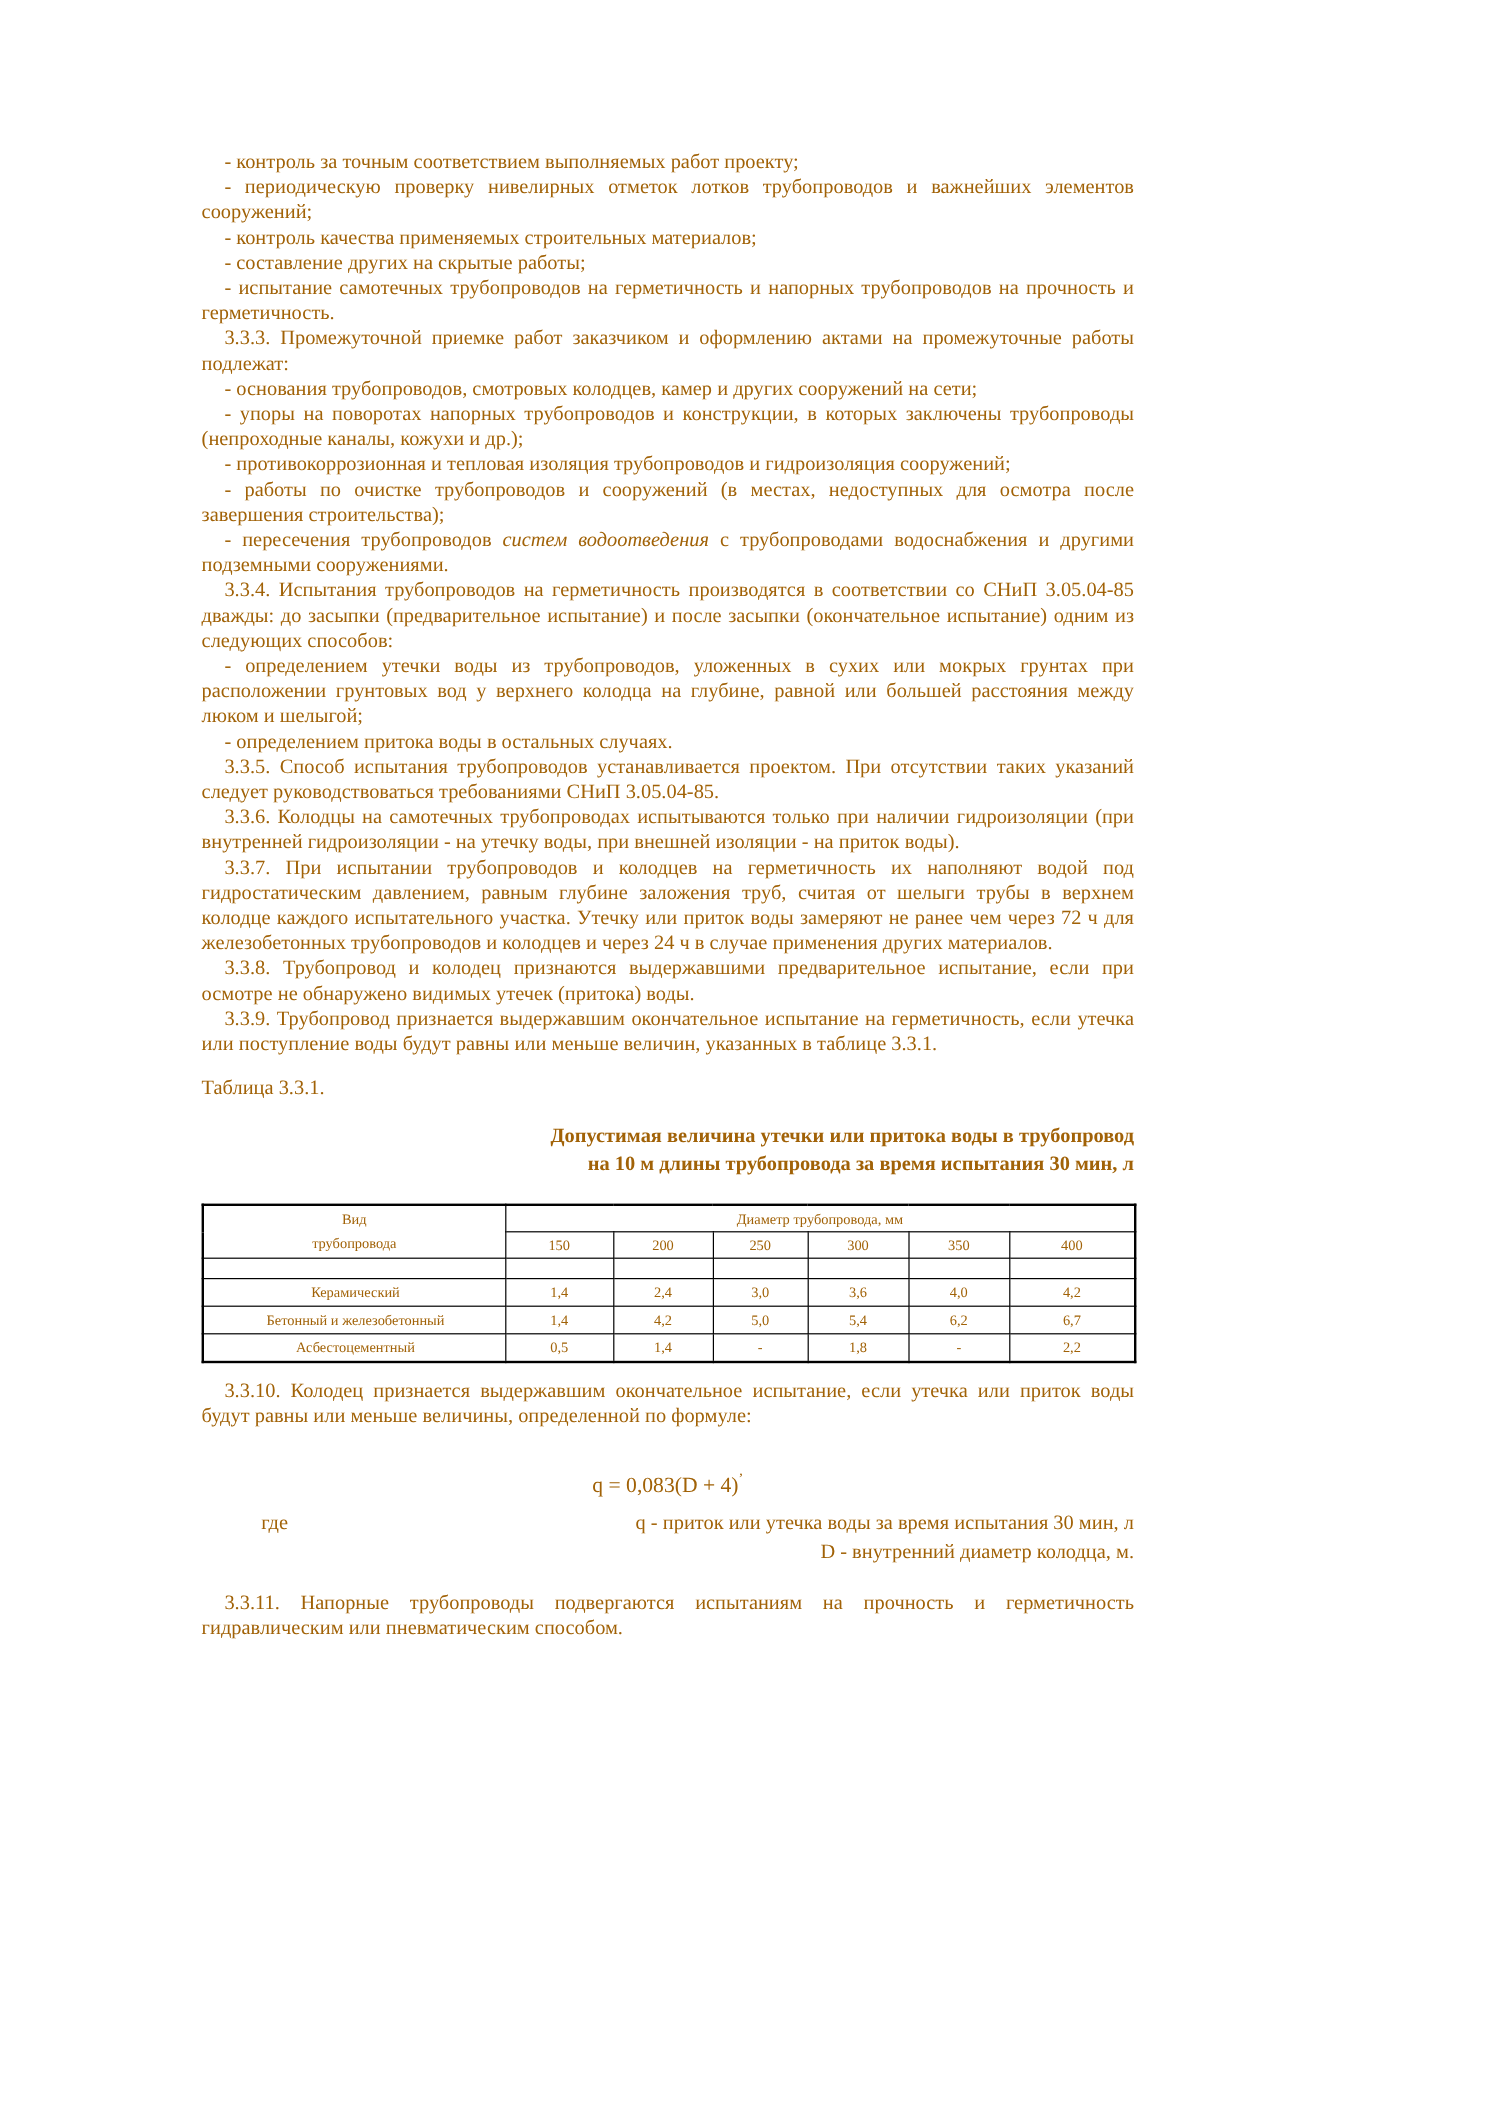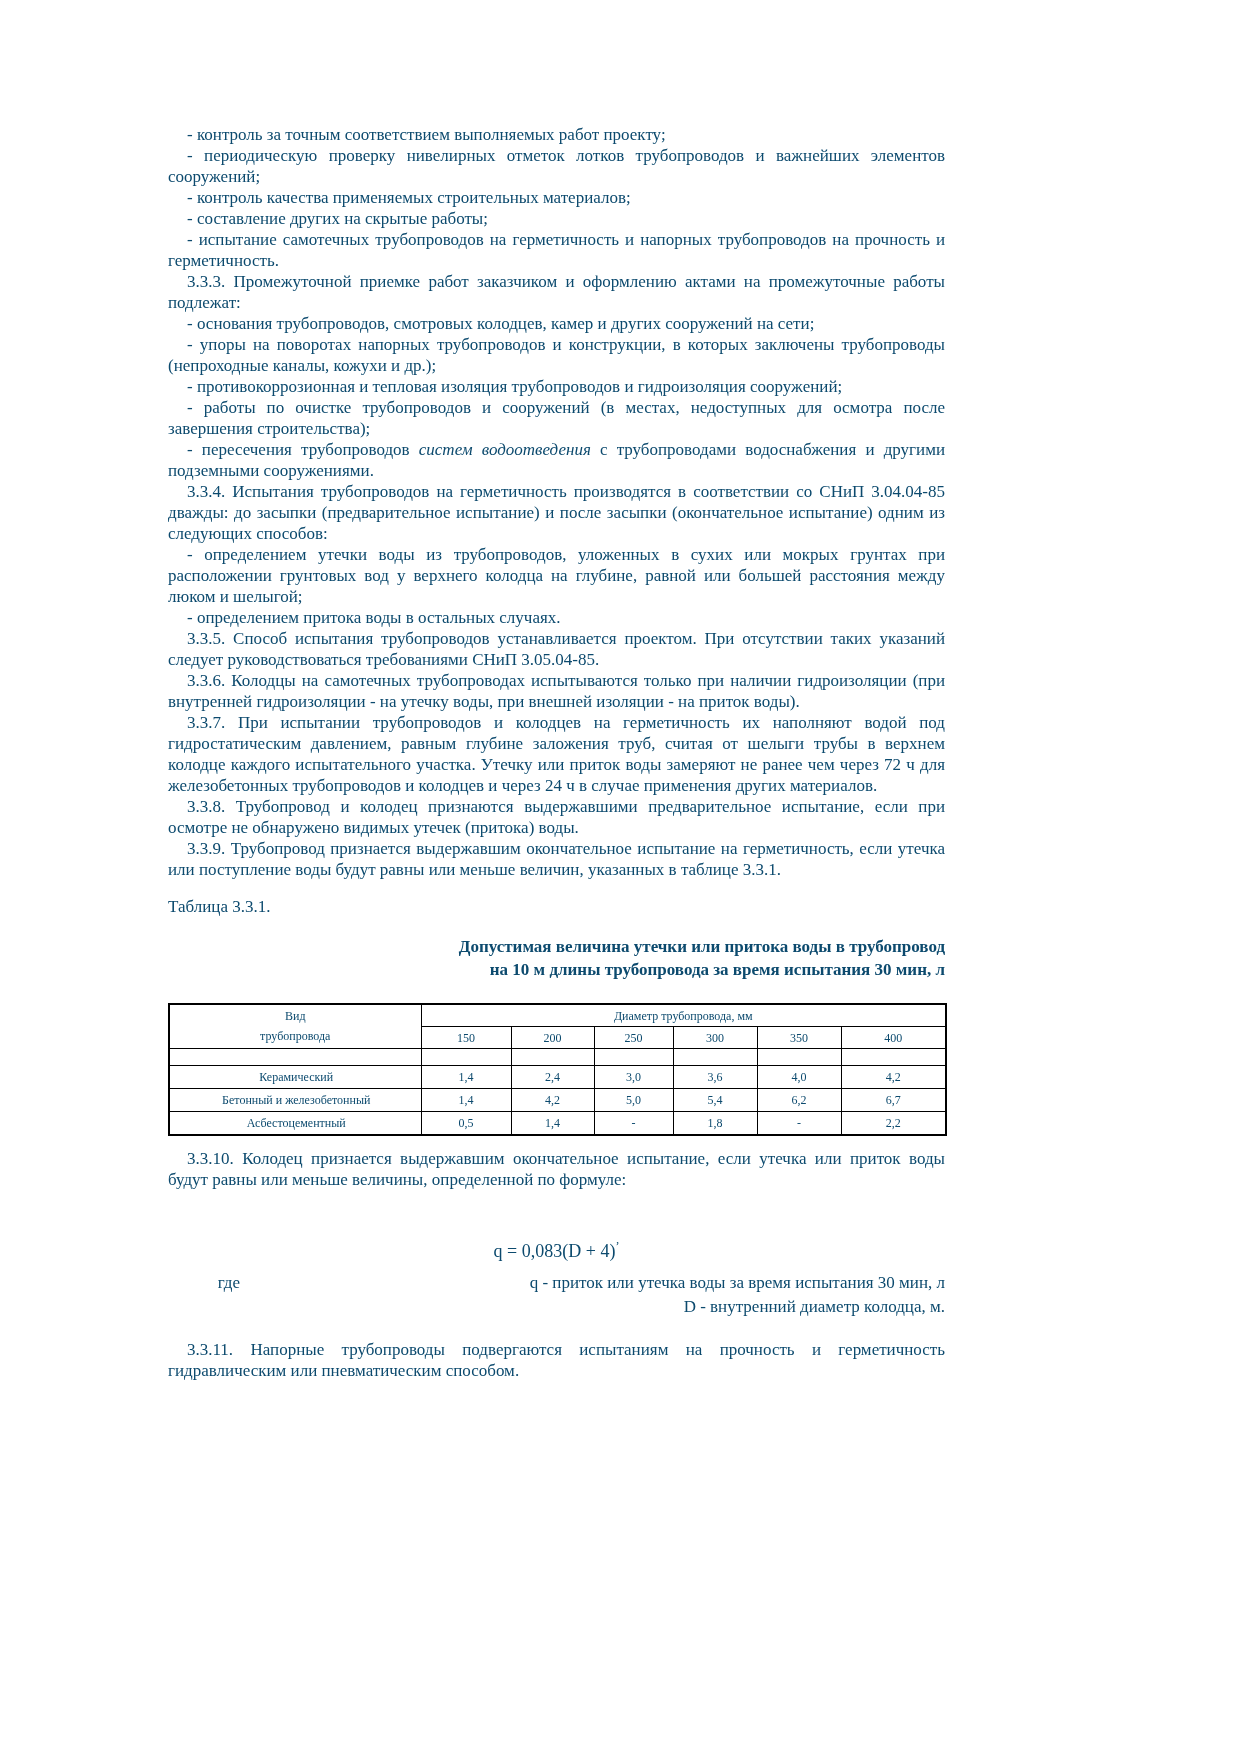--- a/index.html
+++ b/index.html
@@ -1,30 +1,30 @@
 <!DOCTYPE html>
 <html><head>
 <meta charset="utf-8">
 <style>
   html,body{margin:0;padding:0;}
   body{background:#ffffff;}
-  .page{position:relative;width:1240px;height:1755px;background:#ffffff;font-family:"Liberation Serif",serif;color:#0c4a6e;overflow:hidden;}
+  .page{position:relative;width:1240px;height:1755px;background:#ffffff;font-family:"Liberation Serif",serif;color:#a16207;overflow:hidden;}
   .content{position:absolute;left:168px;top:124px;width:777px;font-size:17px;line-height:21px;}
   .para{margin:0;text-align:justify;text-indent:19px;}
   .it{font-style:italic;}
   .caption{margin:16px 0 0 0;text-align:left;}
   .tbl-title{margin:18px 0 0 0;text-align:right;font-weight:bold;line-height:23px;}
   table.leak{border-collapse:collapse;margin-top:22px;width:777px;table-layout:fixed;border:2px solid #000;}
   table.leak td{border:1px solid #000;font-size:12px;line-height:20px;padding:0 3px;text-align:center;vertical-align:middle;height:21px;}
   table.leak td.name{text-align:center;padding-left:5px;}
   table.leak td.vhead{vertical-align:top;padding-top:1px;}
   tr.spacer td{height:16px;}
   tr.datarow td{height:22px;}
   .p-after{margin-top:12px;}
-  .formula{margin-top:44px;text-align:center;font-size:18px;line-height:24px;}
+  .formula{margin-top:30px;text-align:center;font-size:18px;line-height:24px;}
   .formula sup{font-size:12px;}
   .where{display:flex;margin-top:8px;line-height:24px;text-align:right;}
   .wl{width:63px;padding-left:9px;flex:none;}
   .wd{flex:1;}
   .p-final{margin-top:20px;}
 </style>
 </head>
 <body>
 
 <div class="page">
@@ -34,21 +34,21 @@
     <p class="para">- периодическую проверку нивелирных отметок лотков трубопроводов и важнейших элементов сооружений;</p>
     <p class="para">- контроль качества применяемых строительных материалов;</p>
     <p class="para">- составление других на скрытые работы;</p>
     <p class="para">- испытание самотечных трубопроводов на герметичность и напорных трубопроводов на прочность и герметичность.</p>
     <p class="para">3.3.3. Промежуточной приемке работ заказчиком и оформлению актами на промежуточные работы подлежат:</p>
     <p class="para">- основания трубопроводов, смотровых колодцев, камер и других сооружений на сети;</p>
     <p class="para">- упоры на поворотах напорных трубопроводов и конструкции, в которых заключены трубопроводы (непроходные каналы, кожухи и др.);</p>
     <p class="para">- противокоррозионная и тепловая изоляция трубопроводов и гидроизоляция сооружений;</p>
     <p class="para">- работы по очистке трубопроводов и сооружений (в местах, недоступных для осмотра после завершения строительства);</p>
     <p class="para"><span>- пересечения трубопроводов </span><span class="it">систем водоотведения</span><span> с трубопроводами водоснабжения и другими подземными сооружениями.</span></p>
-    <p class="para">3.3.4. Испытания трубопроводов на герметичность производятся в соответствии со СНиП 3.04.04-85 дважды: до засыпки (предварительное испытание) и после засыпки (окончательное испытание) одним из следующих способов:</p>
+    <p class="para">3.3.4. Испытания трубопроводов на герметичность производятся в соответствии со СНиП 3.05.04-85 дважды: до засыпки (предварительное испытание) и после засыпки (окончательное испытание) одним из следующих способов:</p>
     <p class="para">- определением утечки воды из трубопроводов, уложенных в сухих или мокрых грунтах при расположении грунтовых вод у верхнего колодца на глубине, равной или большей расстояния между люком и шелыгой;</p>
     <p class="para">- определением притока воды в остальных случаях.</p>
     <p class="para">3.3.5. Способ испытания трубопроводов устанавливается проектом. При отсутствии таких указаний следует руководствоваться требованиями СНиП 3.05.04-85.</p>
     <p class="para">3.3.6. Колодцы на самотечных трубопроводах испытываются только при наличии гидроизоляции (при внутренней гидроизоляции - на утечку воды, при внешней изоляции - на приток воды).</p>
     <p class="para">3.3.7. При испытании трубопроводов и колодцев на герметичность их наполняют водой под гидростатическим давлением, равным глубине заложения труб, считая от шелыги трубы в верхнем колодце каждого испытательного участка. Утечку или приток воды замеряют не ранее чем через 72 ч для железобетонных трубопроводов и колодцев и через 24 ч в случае применения других материалов.</p>
     <p class="para">3.3.8. Трубопровод и колодец признаются выдержавшими предварительное испытание, если при осмотре не обнаружено видимых утечек (притока) воды.</p>
     <p class="para">3.3.9. Трубопровод признается выдержавшим окончательное испытание на герметичность, если утечка или поступление воды будут равны или меньше величин, указанных в таблице 3.3.1.</p>
 
     <p class="caption">Таблица 3.3.1.</p>
 

